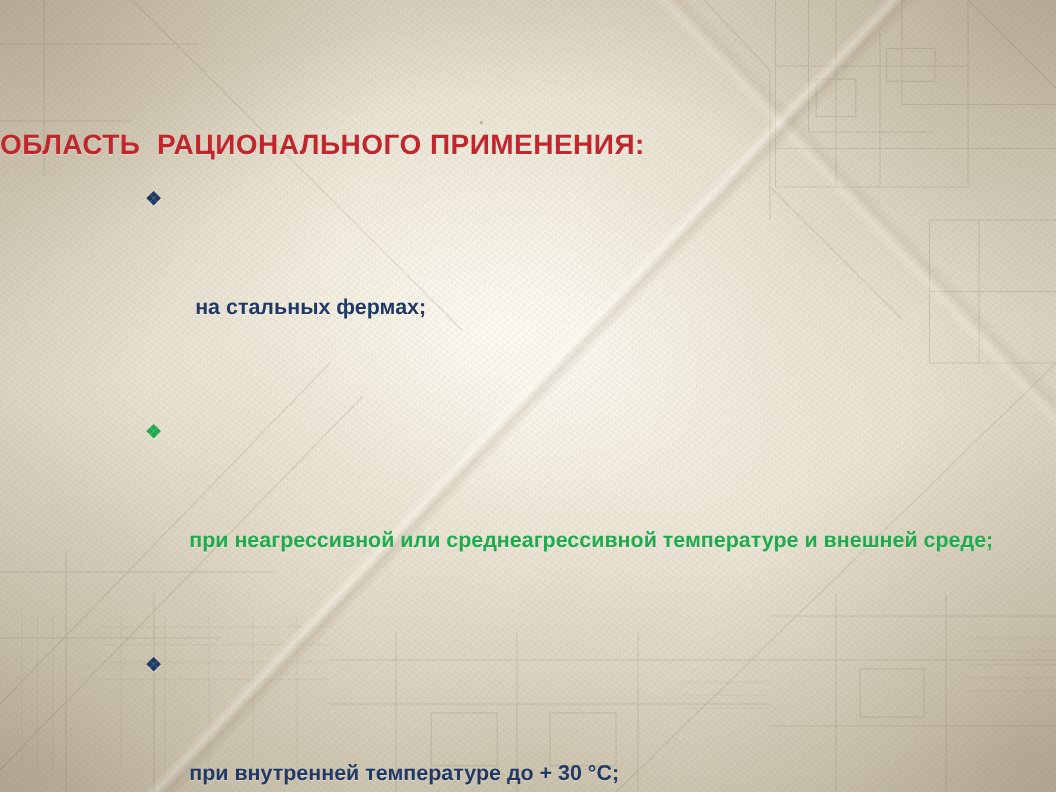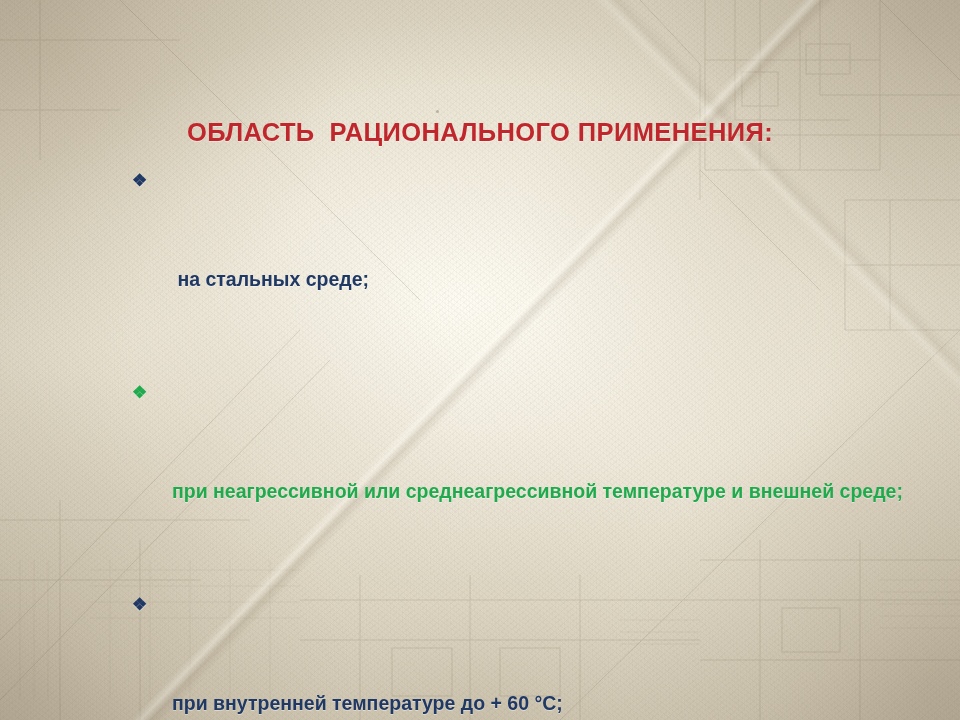--- a/index.html
+++ b/index.html
@@ -105,21 +105,20 @@
     position: absolute;
     inset: 0;
     z-index: 5;
   }
 
   .title {
     position: absolute;
     left: 0;
     right: 0;
     top: 118px;
-    text-align: center;
     font-size: 25.5px;
     font-weight: bold;
     letter-spacing: 0.4px;
     color: #c0272d;
     white-space: pre;
     text-shadow: 0 1px 0 rgba(255,255,255,0.42);
   }
 
   .bullets {
     position: absolute;
@@ -248,28 +247,28 @@
   <div class="speck"></div>
 
   <div class="content">
 
     <div class="title">ОБЛАСТЬ  РАЦИОНАЛЬНОГО ПРИМЕНЕНИЯ:</div>
 
     <ul class="bullets" style="list-style:none;margin:0;padding:0;">
 
       <li class="bullet-item c-navy">
         <span class="bullet-marker c-navy">❖</span>
-        <span class="bullet-text"> на стальных среде;</span>
+        <span class="bullet-text"> на стальных фермах;</span>
       </li>
 
       <li class="bullet-item c-green">
         <span class="bullet-marker c-green">❖</span>
         <span class="bullet-text">при неагрессивной или среднеагрессивной температуре и внешней среде;</span>
       </li>
 
       <li class="bullet-item c-navy">
         <span class="bullet-marker c-navy">❖</span>
-        <span class="bullet-text">при внутренней температуре до + 60 °C;</span>
+        <span class="bullet-text">при внутренней температуре до + 30 °C;</span>
       </li>
 
     </ul>
   </div>
 </div>
 
 </body></html>

